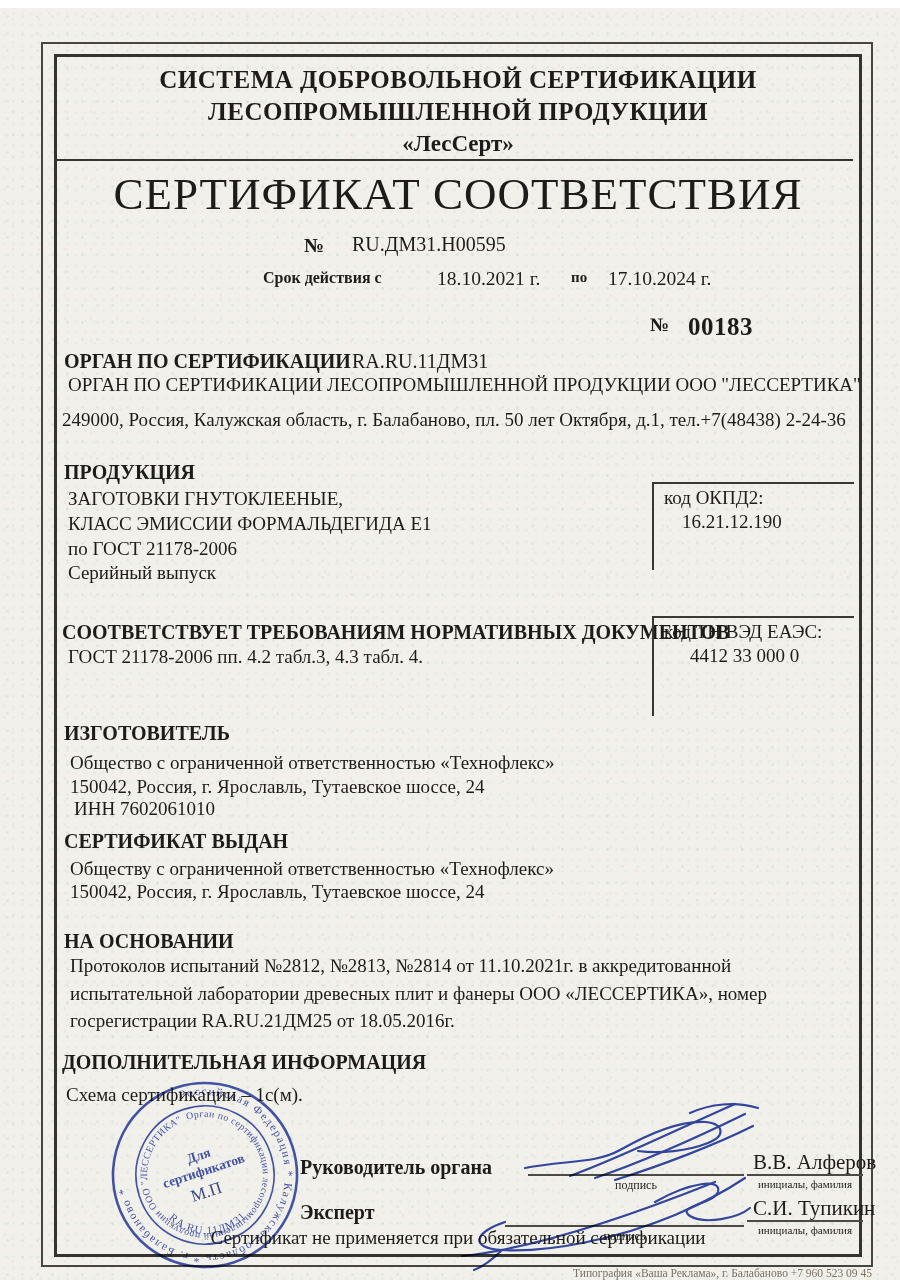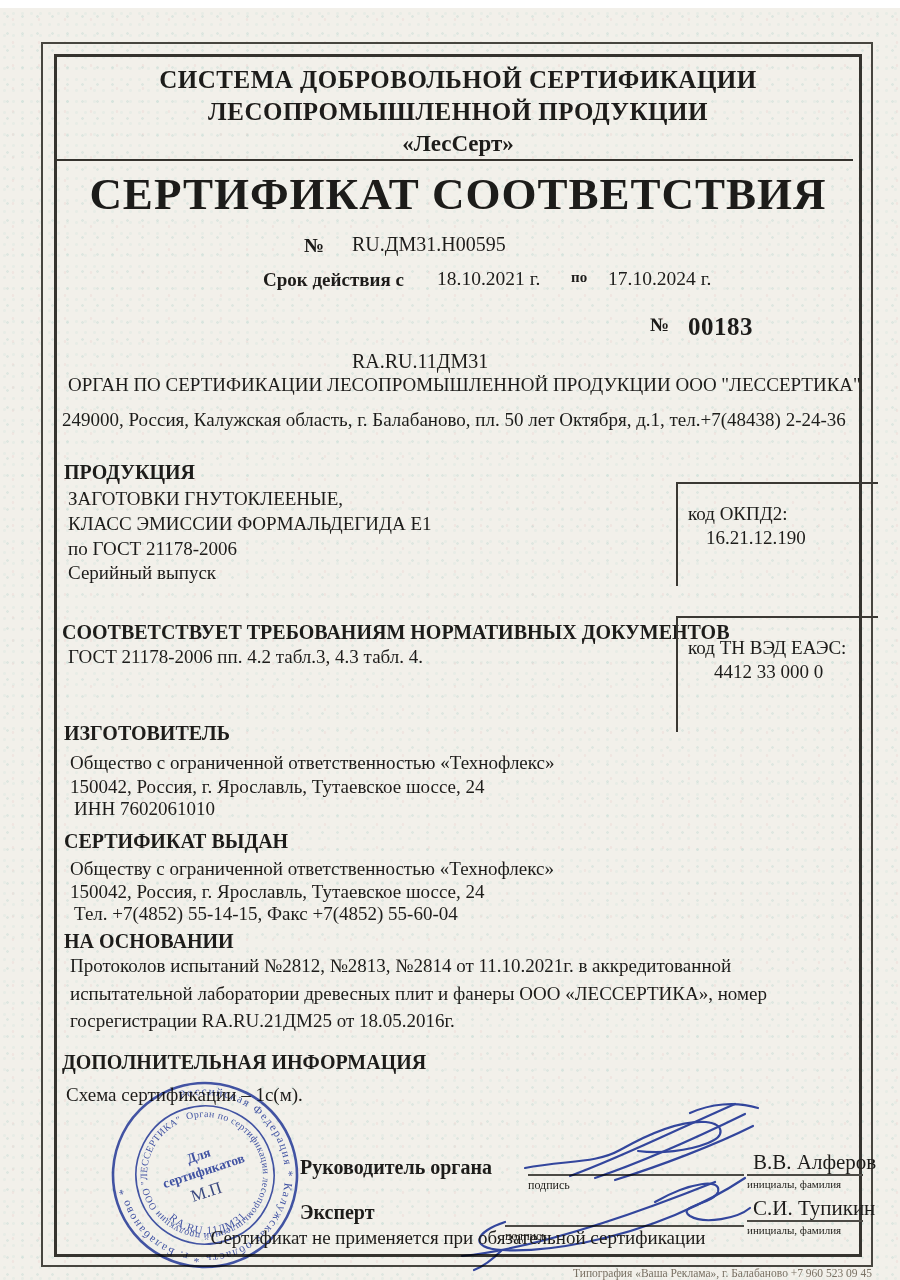--- a/index.html
+++ b/index.html
@@ -19,26 +19,26 @@
   }
   .abs{position:absolute;white-space:pre-wrap;}
   .nowrap{white-space:nowrap;}
   .cx{left:56px;width:804px;text-align:center;}
   .bold{font-weight:bold;}
   .outer-frame{position:absolute;left:41px;top:34px;width:828px;height:1221px;border:2px solid #47453f;}
   .inner-frame{position:absolute;left:54px;top:46px;width:802px;height:1197px;border:3px solid #35332e;}
   .divider{position:absolute;left:57px;top:151px;width:796px;height:2px;background:#35332e;}
   .sys1,.sys2{font-size:25px;font-weight:bold;letter-spacing:.5px;}
   .sysname{font-size:23px;font-weight:bold;}
-  .main-title{font-size:45px;font-weight:bold;letter-spacing:1px;}
+  .main-title{font-size:45px;font-weight:normal;letter-spacing:1px;}
   .body-t{font-size:19px;}
   .head-t{font-size:20px;font-weight:bold;}
-  .code-box{position:absolute;left:676px;width:186px;border-top:2px solid #3a3833;border-left:2px solid #3a3833;padding:18px 4px 0 10px;font-size:19px;line-height:24px;}
+  .code-box{position:absolute;left:652px;width:186px;border-top:2px solid #3a3833;border-left:2px solid #3a3833;padding:2px 4px 0 10px;font-size:19px;line-height:24px;}
   .sig-line{position:absolute;height:0;border-bottom:2px solid #4c4a45;}
-  .caption{position:absolute;font-size:12px;color:#24231f;}
+  .caption{position:absolute;font-size:12px;text-align:center;color:#24231f;}
   .sig-name{position:absolute;font-size:21px;white-space:nowrap;}
   .note{font-size:19px;}
   .credit{position:absolute;right:28px;top:1259px;font-size:11.5px;color:#7a7164;white-space:nowrap;}
   .stamp{position:absolute;left:100px;top:1062px;width:210px;height:210px;opacity:.88;mix-blend-mode:multiply;}
   .sig-svg{position:absolute;mix-blend-mode:multiply;}
 </style>
 </head>
 <body>
 
 <div class="paper">
@@ -48,28 +48,29 @@
 
   <div class="abs cx sys1" style="top:58px">СИСТЕМА ДОБРОВОЛЬНОЙ СЕРТИФИКАЦИИ</div>
   <div class="abs cx sysname" style="top:123px">«ЛесСерт»</div>
   <div class="abs cx sys2" style="top:90px">ЛЕСОПРОМЫШЛЕННОЙ ПРОДУКЦИИ</div>
   <div class="divider"></div>
   <div class="abs cx main-title" style="top:160px">СЕРТИФИКАТ СООТВЕТСТВИЯ</div>
 
   <div class="abs bold nowrap" style="left:304px;top:226px;font-size:20px">№</div>
   <div class="abs nowrap" style="left:352px;top:225px;font-size:20px">RU.ДМ31.Н00595</div>
 
-  <div class="abs bold nowrap" style="left:263px;top:261px;font-size:19px">Срок действия  с</div>
+  <div class="abs bold nowrap" style="left:263px;top:261px;font-size:16px">Срок действия  с</div>
   <div class="abs nowrap" style="left:437px;top:260px;font-size:19.5px">18.10.2021 г.</div>
   <div class="abs bold nowrap" style="left:571px;top:261px;font-size:15px">по</div>
   <div class="abs nowrap" style="left:608px;top:260px;font-size:19.5px">17.10.2024 г.</div>
 
   <div class="abs bold nowrap" style="left:650px;top:306px;font-size:19px">№</div>
   <div class="abs bold nowrap" style="left:688px;top:305px;font-size:25px;letter-spacing:.5px">00183</div>
 
+  <div class="abs head-t nowrap" style="left:64px;top:342px">ОРГАН  ПО СЕРТИФИКАЦИИ</div>
   <div class="abs body-t nowrap" style="left:352px;top:342px;font-size:20px">RA.RU.11ДМ31</div>
   <div class="abs body-t nowrap" style="left:68px;top:366px">ОРГАН ПО СЕРТИФИКАЦИИ ЛЕСОПРОМЫШЛЕННОЙ ПРОДУКЦИИ  ООО  "ЛЕССЕРТИКА"</div>
   <div class="abs body-t nowrap" style="left:62px;top:401px">249000, Россия, Калужская область, г. Балабаново, пл. 50 лет Октября, д.1, тел.+7(48438) 2-24-36</div>
 
   <div class="abs head-t nowrap" style="left:64px;top:453px">ПРОДУКЦИЯ</div>
   <div class="abs body-t nowrap" style="left:68px;top:480px">ЗАГОТОВКИ ГНУТОКЛЕЕНЫЕ,</div>
   <div class="abs body-t nowrap" style="left:68px;top:505px">КЛАСС ЭМИССИИ ФОРМАЛЬДЕГИДА Е1</div>
   <div class="abs body-t nowrap" style="left:68px;top:530px">по ГОСТ 21178-2006</div>
   <div class="abs body-t nowrap" style="left:68px;top:554px">Серийный выпуск</div>
 
@@ -87,21 +88,20 @@
   </div>
 
   <div class="abs head-t nowrap" style="left:64px;top:714px">ИЗГОТОВИТЕЛЬ</div>
   <div class="abs body-t nowrap" style="left:70px;top:744px">Общество с ограниченной ответственностью «Технофлекс»</div>
   <div class="abs body-t nowrap" style="left:70px;top:768px">150042, Россия, г. Ярославль, Тутаевское шоссе, 24</div>
   <div class="abs body-t nowrap" style="left:74px;top:790px">ИНН 7602061010</div>
 
   <div class="abs head-t nowrap" style="left:64px;top:822px">СЕРТИФИКАТ  ВЫДАН</div>
   <div class="abs body-t nowrap" style="left:70px;top:850px">Обществу с ограниченной ответственностью «Технофлекс»</div>
   <div class="abs body-t nowrap" style="left:70px;top:873px">150042, Россия, г. Ярославль, Тутаевское шоссе, 24</div>
-  <div class="abs body-t nowrap" style="left:74px;top:895px">Тел. +7(4852) 55-14-15, Факс +7(4852) 55-60-04</div>
 
   <div class="abs head-t nowrap" style="left:64px;top:922px">НА  ОСНОВАНИИ</div>
   <div class="abs body-t" style="left:70px;top:944px;width:706px;line-height:27.5px">Протоколов испытаний №2812, №2813, №2814 от 11.10.2021г. в аккредитованной испытательной лаборатории древесных плит и фанеры ООО «ЛЕССЕРТИКА», номер госрегистрации RA.RU.21ДМ25 от 18.05.2016г.</div>
 
   <div class="abs head-t nowrap" style="left:62px;top:1043px">ДОПОЛНИТЕЛЬНАЯ  ИНФОРМАЦИЯ</div>
   <div class="abs body-t nowrap" style="left:66px;top:1076px">Схема сертификации – 1с(м).</div>
 
   <svg class="stamp" viewBox="-105 -105 210 210">
     <g transform="rotate(-18)" fill="none" stroke="#2b41a7">
       <circle r="92" stroke-width="2.6"></circle>

